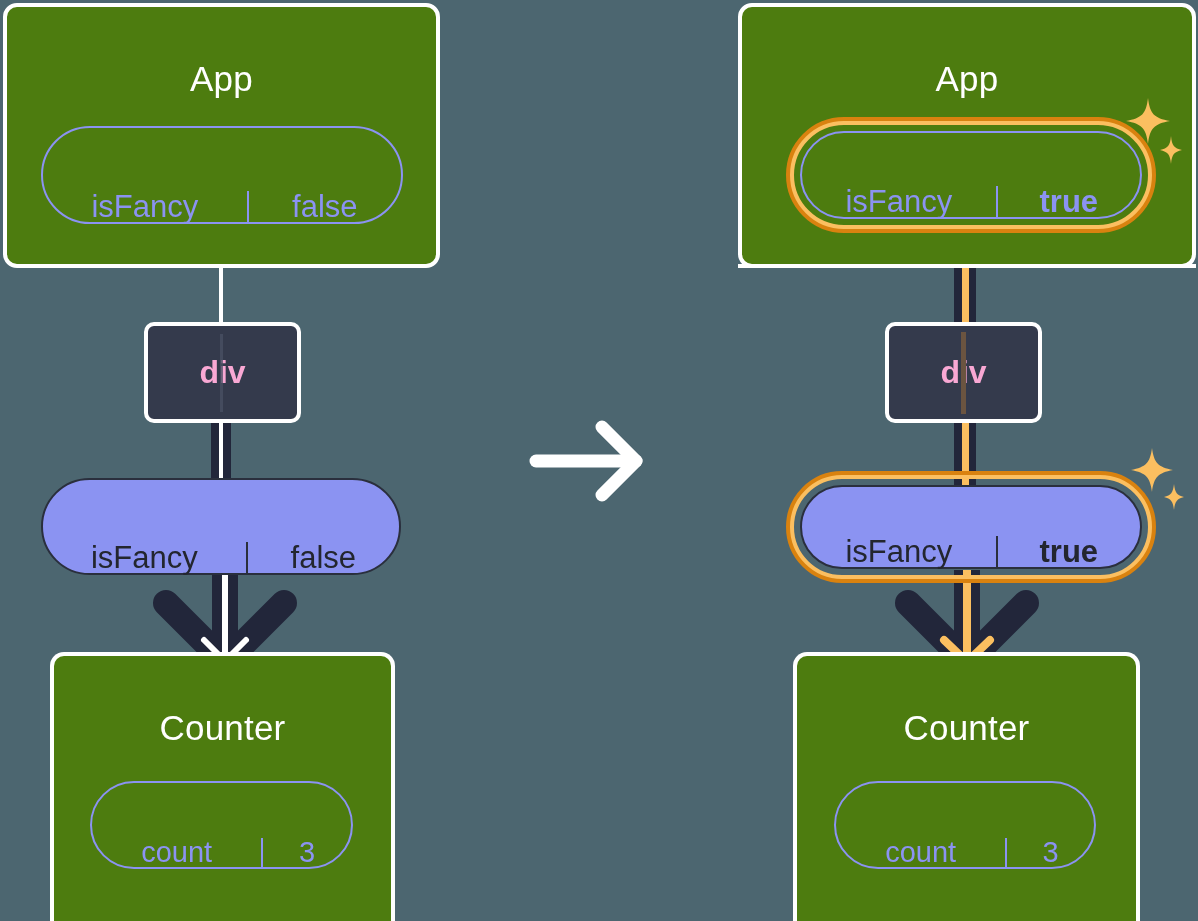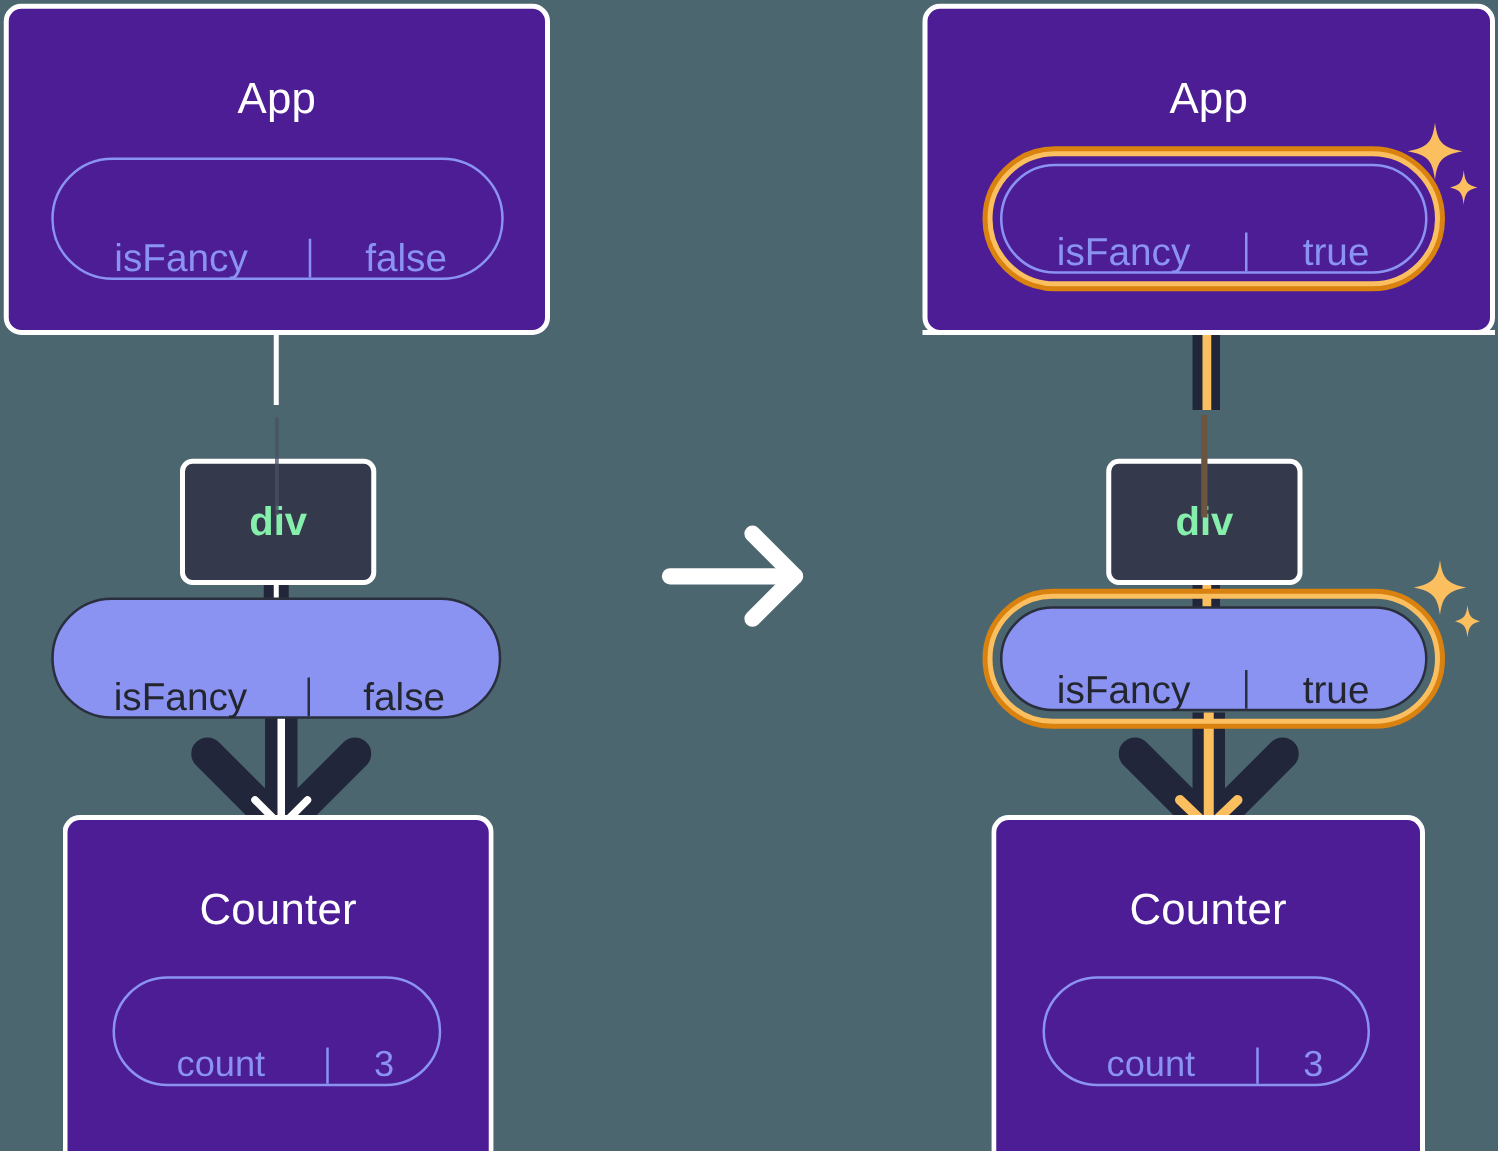--- a/index.html
+++ b/index.html
@@ -16,21 +16,21 @@
     overflow: hidden;
     font-family: "Liberation Sans", sans-serif;
   }
   .panel { position: absolute; top: 0; height: 921px; }
   .panel-left  { left: 0;   width: 500px; }
   .panel-right { left: 698px; width: 500px; }
 
   
   .comp-box {
     position: absolute;
-    background: #4c1d95;
+    background: #4d7c0f;
     border: 4px solid #ffffff;
     border-radius: 14px;
     box-sizing: border-box;
     z-index: 30;
   }
   .comp-title {
     position: absolute;
     left: 0; right: 0;
     text-align: center;
     color: #ffffff;
@@ -40,25 +40,24 @@
   }
   .div-box {
     position: absolute;
     background: #343a4c;
     border: 4px solid #ffffff;
     border-radius: 10px;
     box-sizing: border-box;
     display: flex;
     align-items: center;
     justify-content: center;
-    color: #86efac;
+    color: #f9a8d4;
     font-size: 32px;
     font-weight: 700;
     z-index: 30;
-    margin-top: 45px;
   }
 
   
   .pill {
     position: absolute;
     box-sizing: border-box;
     display: flex;
     align-items: flex-end;
     z-index: 35;
   }
@@ -79,21 +78,21 @@
     box-sizing: border-box;
     font-size: 31px;
     line-height: 1;
   }
   .pill-outline .pill-key,
   .pill-outline .pill-val { color: #8b93f2; }
   .pill-outline .pill-val { border-left: 2px solid #8b93f2; }
   .pill-filled .pill-key,
   .pill-filled .pill-val { color: #23262f; }
   .pill-filled .pill-val { border-left: 2px solid #2a2f3d; }
-  .pill-val.bold { font-weight: 400; }
+  .pill-val.bold { font-weight: 700; }
 
   
   .ring {
     position: absolute;
     border-radius: 999px;
     box-sizing: border-box;
     border: 7px solid #d9820f;
     z-index: 34;
   }
   .ring::after {

